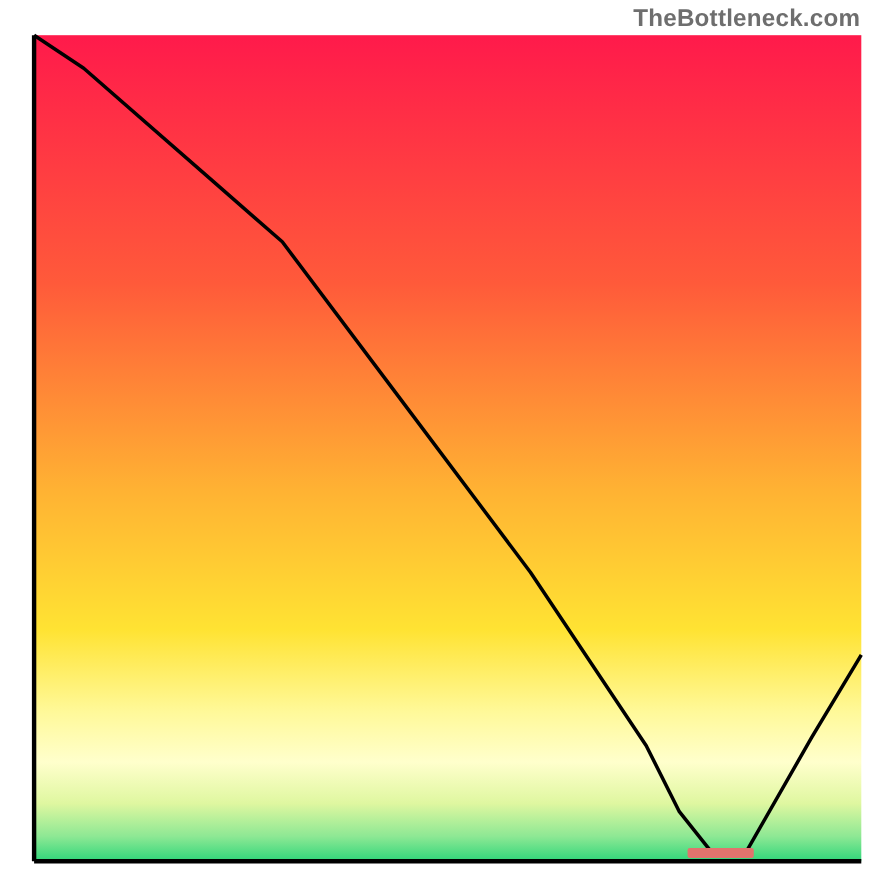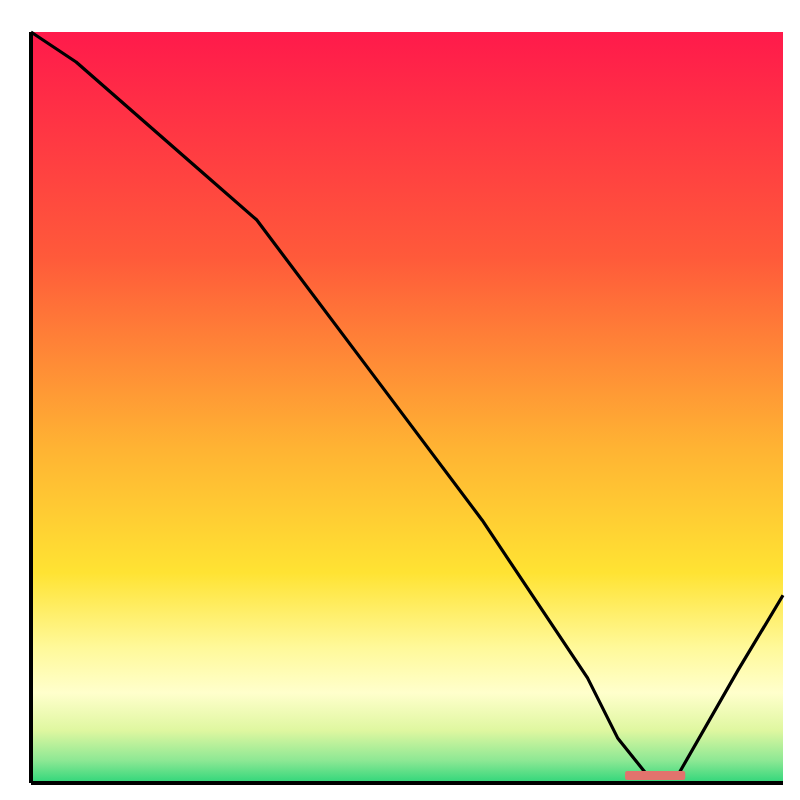--- a/index.html
+++ b/index.html
@@ -29,20 +29,21 @@
   svg.plot {
     position: absolute;
     left: 0;
     top: 0;
   }
 </style>
 </head>
 <body>
 
 <div class="canvas">
+  <div class="watermark">TheBottleneck.com</div>
 
   <svg class="plot" width="800" height="800" viewBox="0 0 800 800">
     <defs>
       <linearGradient id="bg-grad" x1="0" y1="0" x2="0" y2="1">
 
       <stop offset="0.0%" stop-color="#ff1a4b"></stop>
           <stop offset="30.0%" stop-color="#ff5a3a"></stop>
           <stop offset="55.0%" stop-color="#ffb233"></stop>
           <stop offset="72.0%" stop-color="#ffe333"></stop>
           <stop offset="82.0%" stop-color="#fff99a"></stop>

